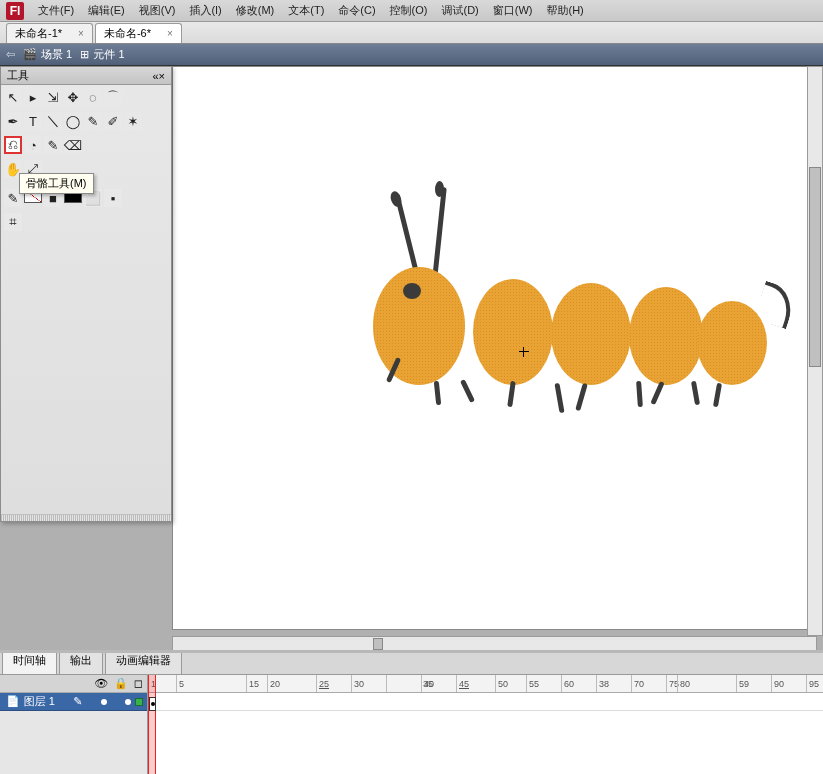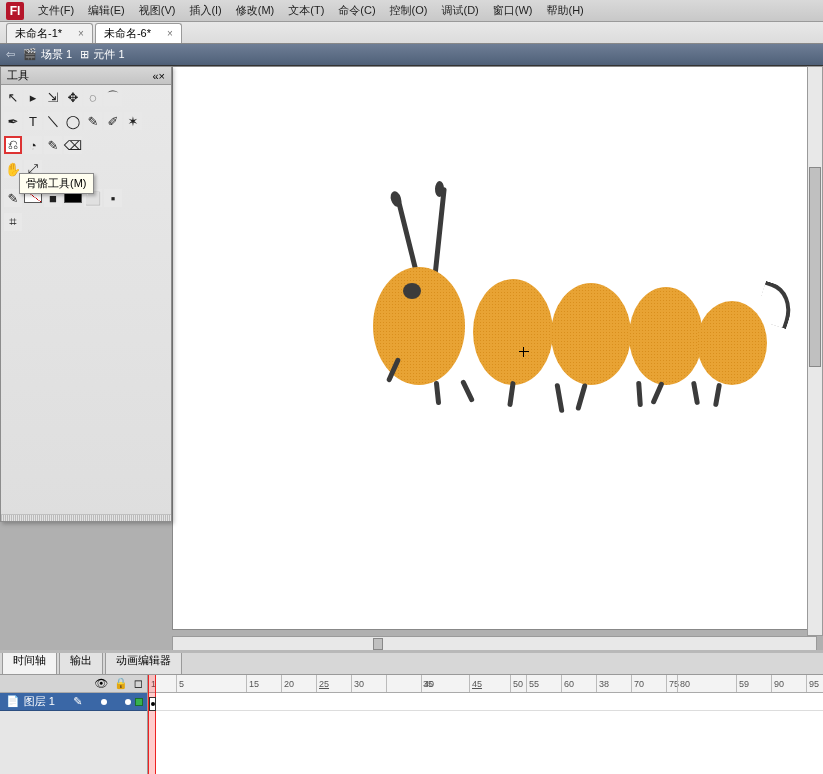--- a/index.html
+++ b/index.html
@@ -225,27 +225,27 @@
         <span class="dot"></span>
         <span class="sq"></span>
       </div>
     </div>
     <div class="frames-area">
       <div class="ruler" id="ruler">
           <div class="tick" style="left: 0px;">1</div>
           <div class="tick" style="left: 28px;">5</div>
           <div class="tick" style="left: 63px; margin-top: 44px;">10</div>
           <div class="tick" style="left: 98px;">15</div>
-          <div class="tick" style="left: 133px;">20</div>
+          <div class="tick" style="left: 119px;">20</div>
           <div class="tick" style="left: 168px; text-decoration: underline;">25</div>
           <div class="tick" style="left: 203px;">30</div>
           <div class="tick" style="left: 238px; padding-left: 36px;">35</div>
           <div class="tick" style="left: 273px;">40</div>
-          <div class="tick" style="left: 321px; text-decoration: underline;">45</div>
-          <div class="tick" style="left: 362px;">50</div>
+          <div class="tick" style="left: 308px; text-decoration: underline;">45</div>
+          <div class="tick" style="left: 347px;">50</div>
           <div class="tick" style="left: 378px;">55</div>
           <div class="tick" style="left: 413px;">60</div>
           <div class="tick" style="left: 448px;">38</div>
           <div class="tick" style="left: 483px;">70</div>
           <div class="tick" style="left: 518px;">75</div>
           <div class="tick" style="left: 529px;">80</div>
           <div class="tick" style="left: 588px;">59</div>
           <div class="tick" style="left: 623px;">90</div>
           <div class="tick" style="left: 658px;">95</div>
         </div>

